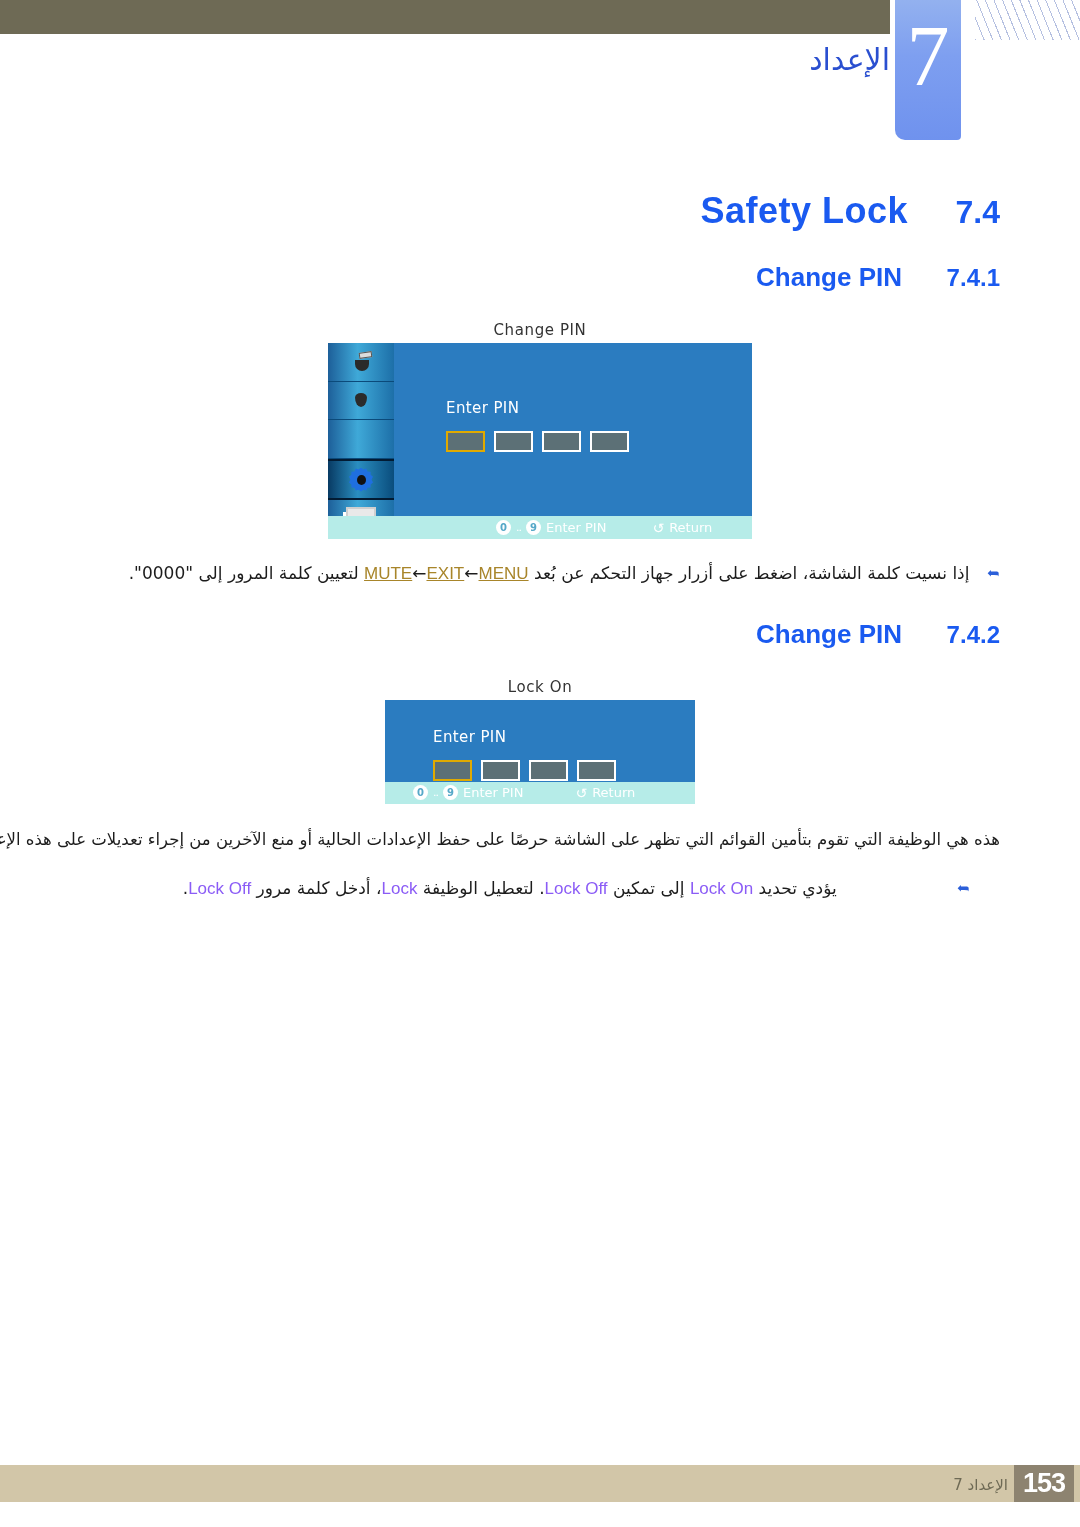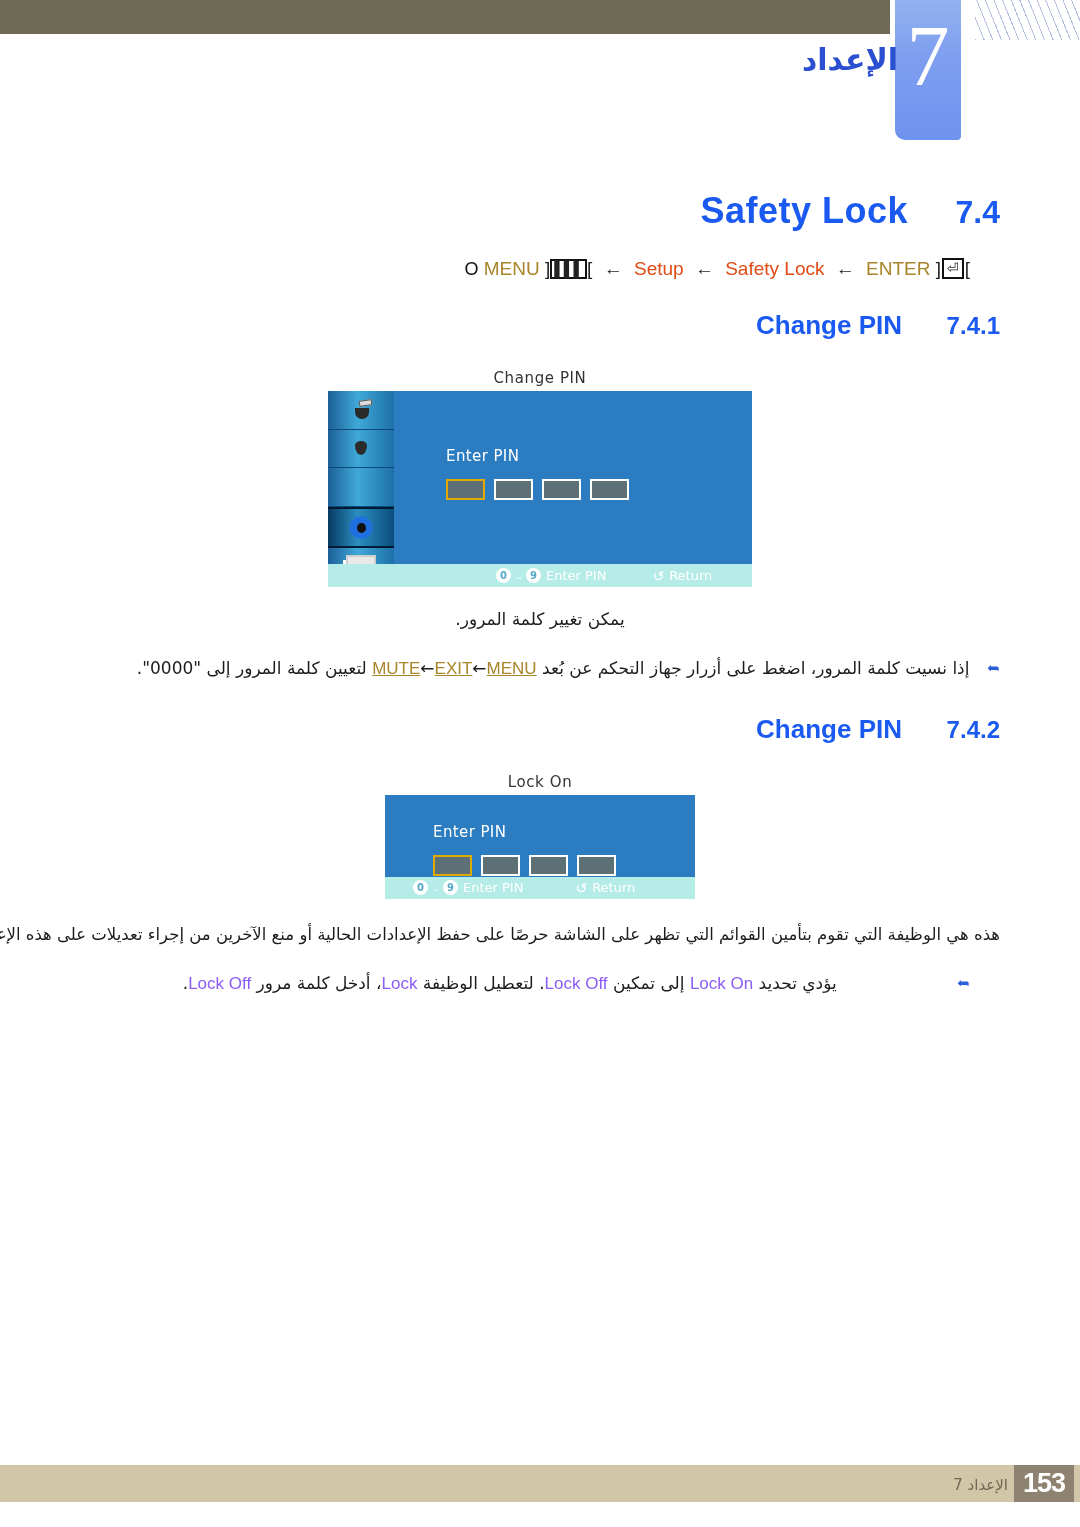--- a/index.html
+++ b/index.html
@@ -56,29 +56,28 @@
       repeating-linear-gradient(
         68deg,
         rgba(120,140,200,0.55) 0px,
         rgba(120,140,200,0.55) 1px,
         rgba(255,255,255,0) 1px,
         rgba(255,255,255,0) 8px
       );
   }
   .chapter-title-ar {
     position: absolute;
-    right: 182px;
+    right: 190px;
     top: 42px;
     font-family: "DejaVu Sans", sans-serif;
     font-size: 30px;
     color: #2a4fd0;
     direction: rtl;
     unicode-bidi: bidi-override;
     white-space: nowrap;
-    font-weight: bold;
   }
 
   
   .content {
     position: absolute;
     left: 80px;
     top: 190px;
     width: 920px;
   }
 
@@ -416,34 +415,20 @@
 <div class="chapter-num">7</div>
 <div class="chapter-title-ar">الإعداد</div>
 
 <div class="content">
 
   <div class="h1-row">
     <span class="h1-title">Safety Lock</span>
     <span class="h1-num">7.4</span>
   </div>
 
-  <div class="breadcrumb">
-    <span class="seq">
-      <span class="bc-circle">O</span>
-      <span class="bc-gold">MENU</span>
-      <span>]</span><span class="key-bars">▌▌▌</span><span>[</span>
-      <span class="bc-arrow">←</span>
-      <span class="bc-orange">Setup</span>
-      <span class="bc-arrow">←</span>
-      <span class="bc-orange">Safety Lock</span>
-      <span class="bc-arrow">←</span>
-      <span class="bc-gold">ENTER</span>
-      <span>]</span><span class="key-box">⏎</span><span>[</span>
-    </span>
-  </div>
 
   <div class="h2-row">
     <span class="h2-title">Change PIN</span>
     <span class="h2-num">7.4.1</span>
   </div>
 
   <div class="osd-wrap-1">
     <div class="osd-caption">Change PIN</div>
     <div class="osd-body-1">
       <div class="osd-sidebar">
@@ -480,25 +465,24 @@
           <span>Enter PIN</span>
         </span>
         <span class="osd-hint two">
           <span class="ret-ico">↺</span>
           <span>Return</span>
         </span>
       </div>
     </div>
   </div>
 
-  <div class="ar-p" style="text-align:center;">يمكن تغيير كلمة المرور.</div>
 
   <div class="ar-bullet-row">
     <span class="bullet-ico">➦</span>
-    <span class="ar-bullet-text"><span>إذا نسيت كلمة المرور، اضغط على أزرار جهاز التحكم عن بُعد </span><span class="kw-gold kw-ltr">MENU</span><span class="kw-ltr"> ← </span><span class="kw-gold kw-ltr">EXIT</span><span class="kw-ltr"> ← </span><span class="kw-gold kw-ltr">MUTE</span><span> لتعيين كلمة المرور إلى "0000".</span></span>
+    <span class="ar-bullet-text"><span>إذا نسيت كلمة الشاشة، اضغط على أزرار جهاز التحكم عن بُعد </span><span class="kw-gold kw-ltr">MENU</span><span class="kw-ltr"> ← </span><span class="kw-gold kw-ltr">EXIT</span><span class="kw-ltr"> ← </span><span class="kw-gold kw-ltr">MUTE</span><span> لتعيين كلمة المرور إلى "0000".</span></span>
   </div>
 
   <div class="h2-row">
     <span class="h2-title">Change PIN</span>
     <span class="h2-num">7.4.2</span>
   </div>
 
   <div class="osd-wrap-2">
     <div class="osd-caption">Lock On</div>
     <div class="osd-body-2">

